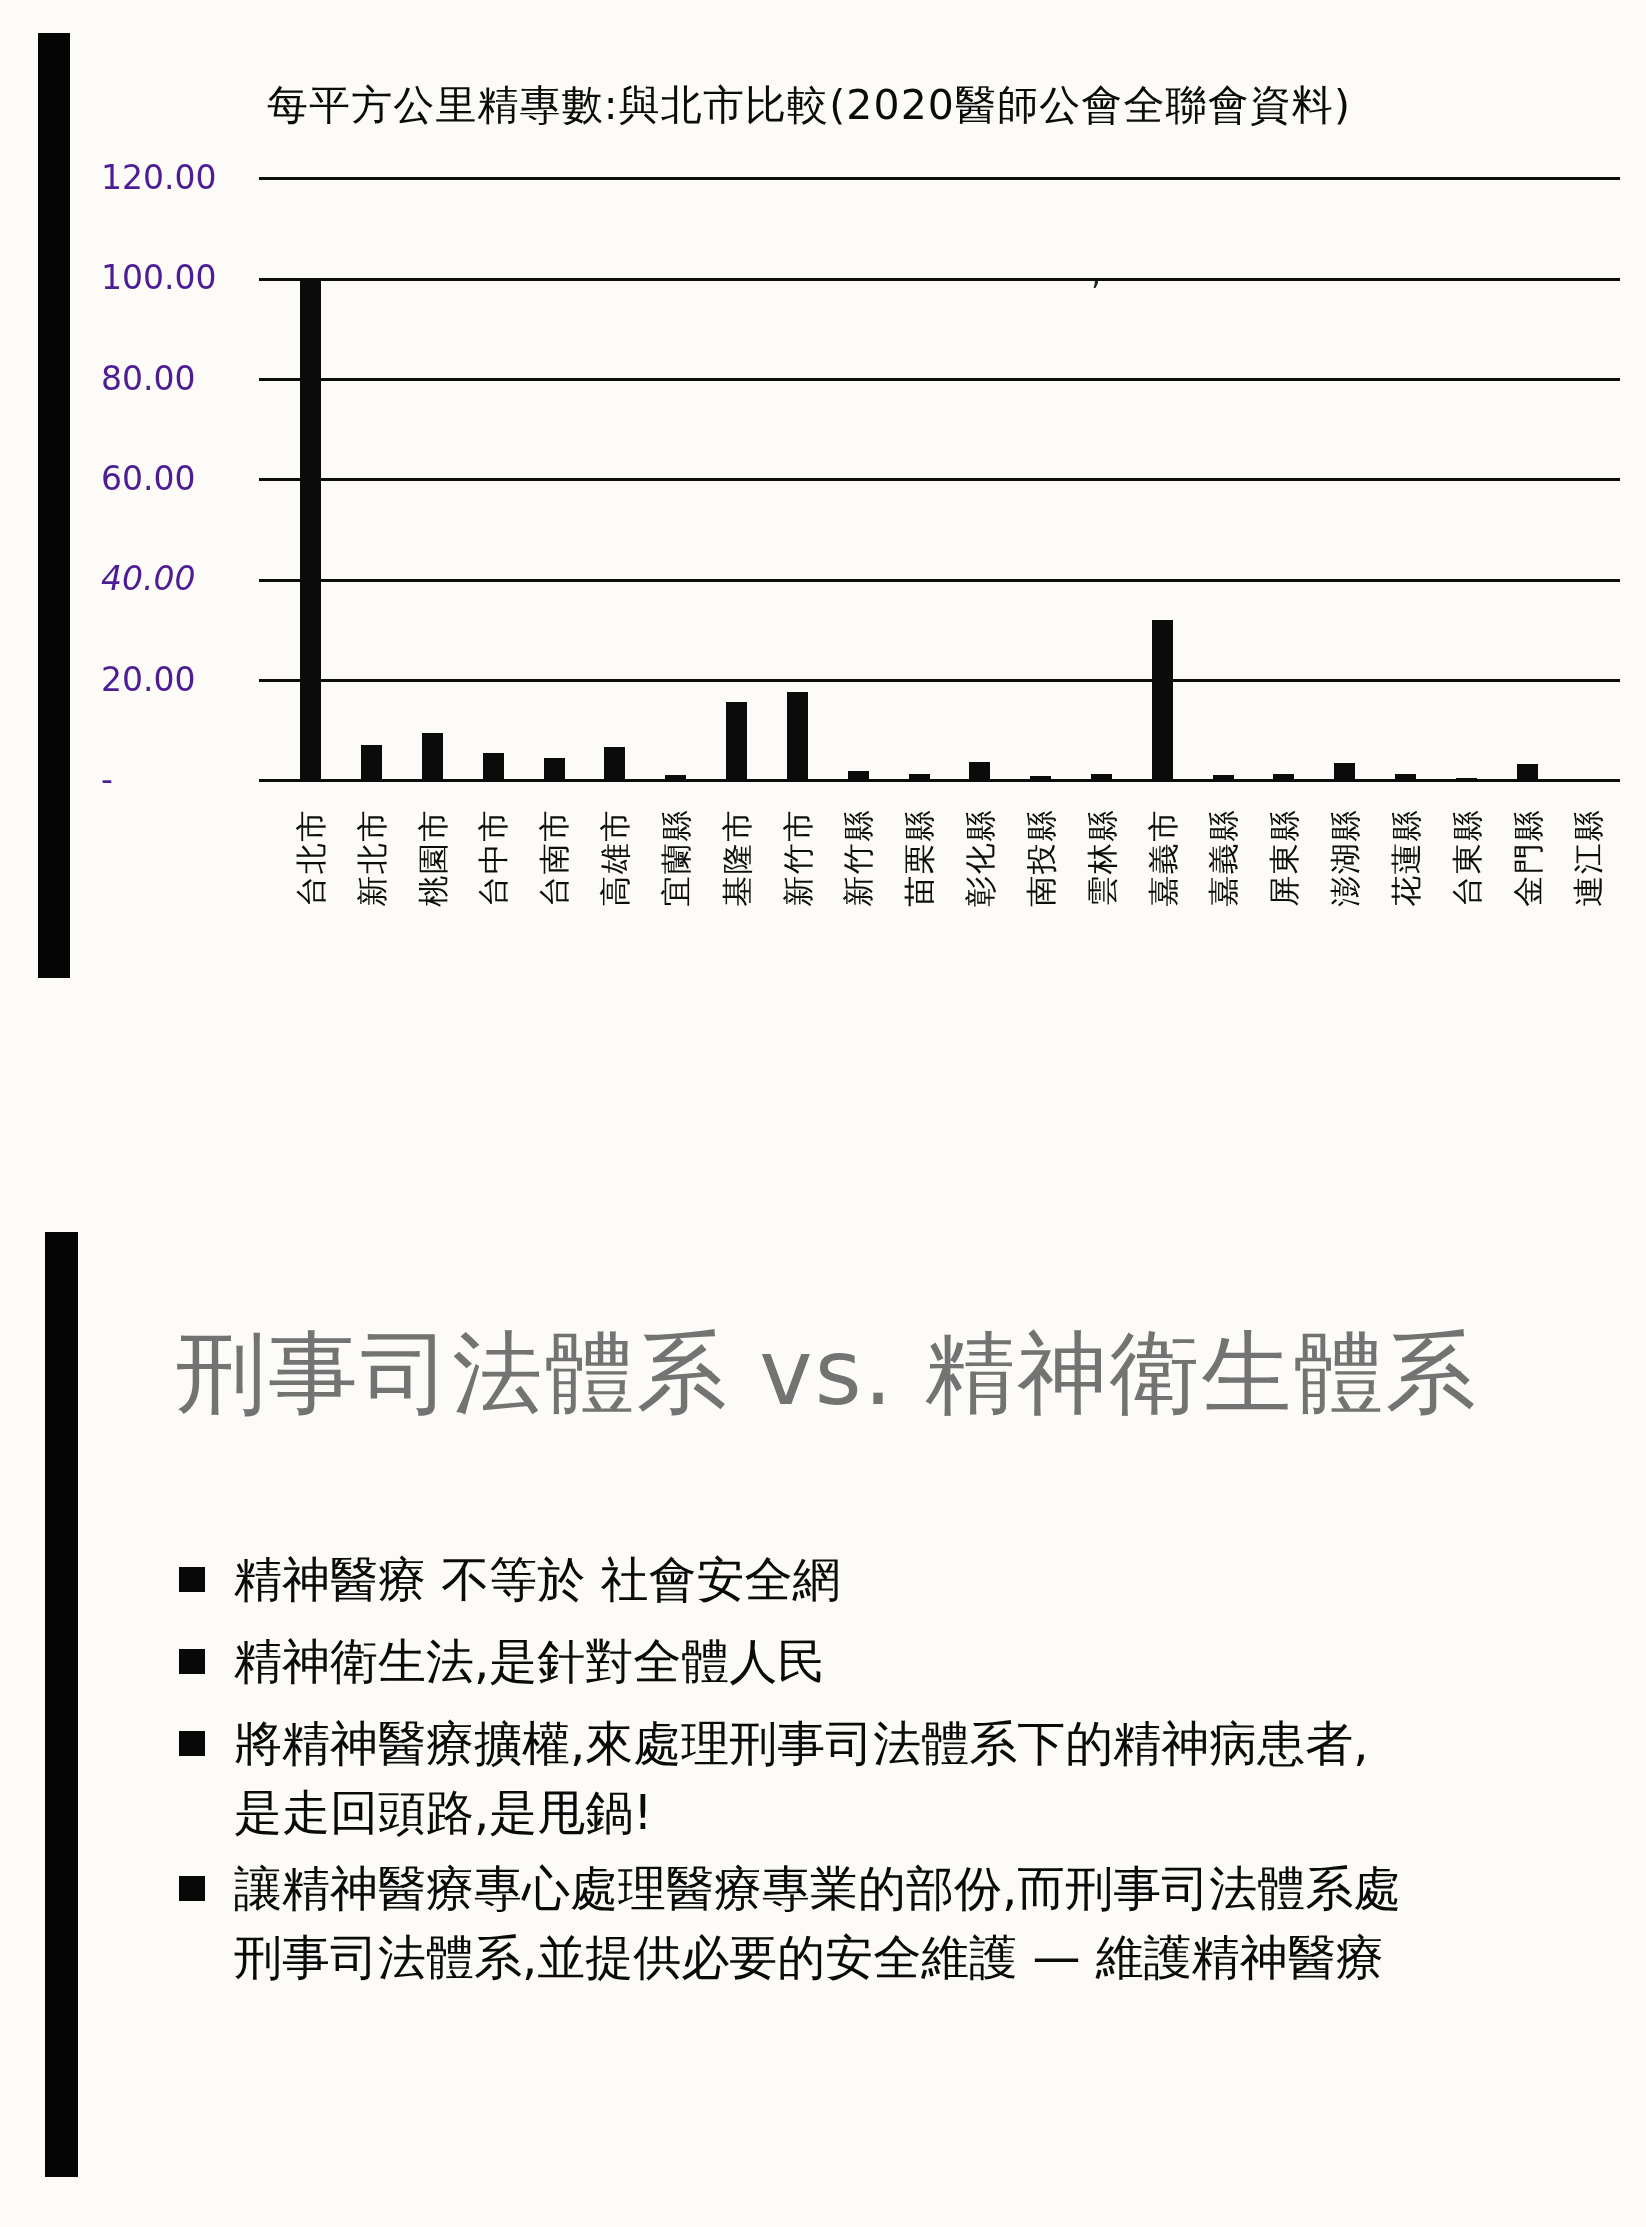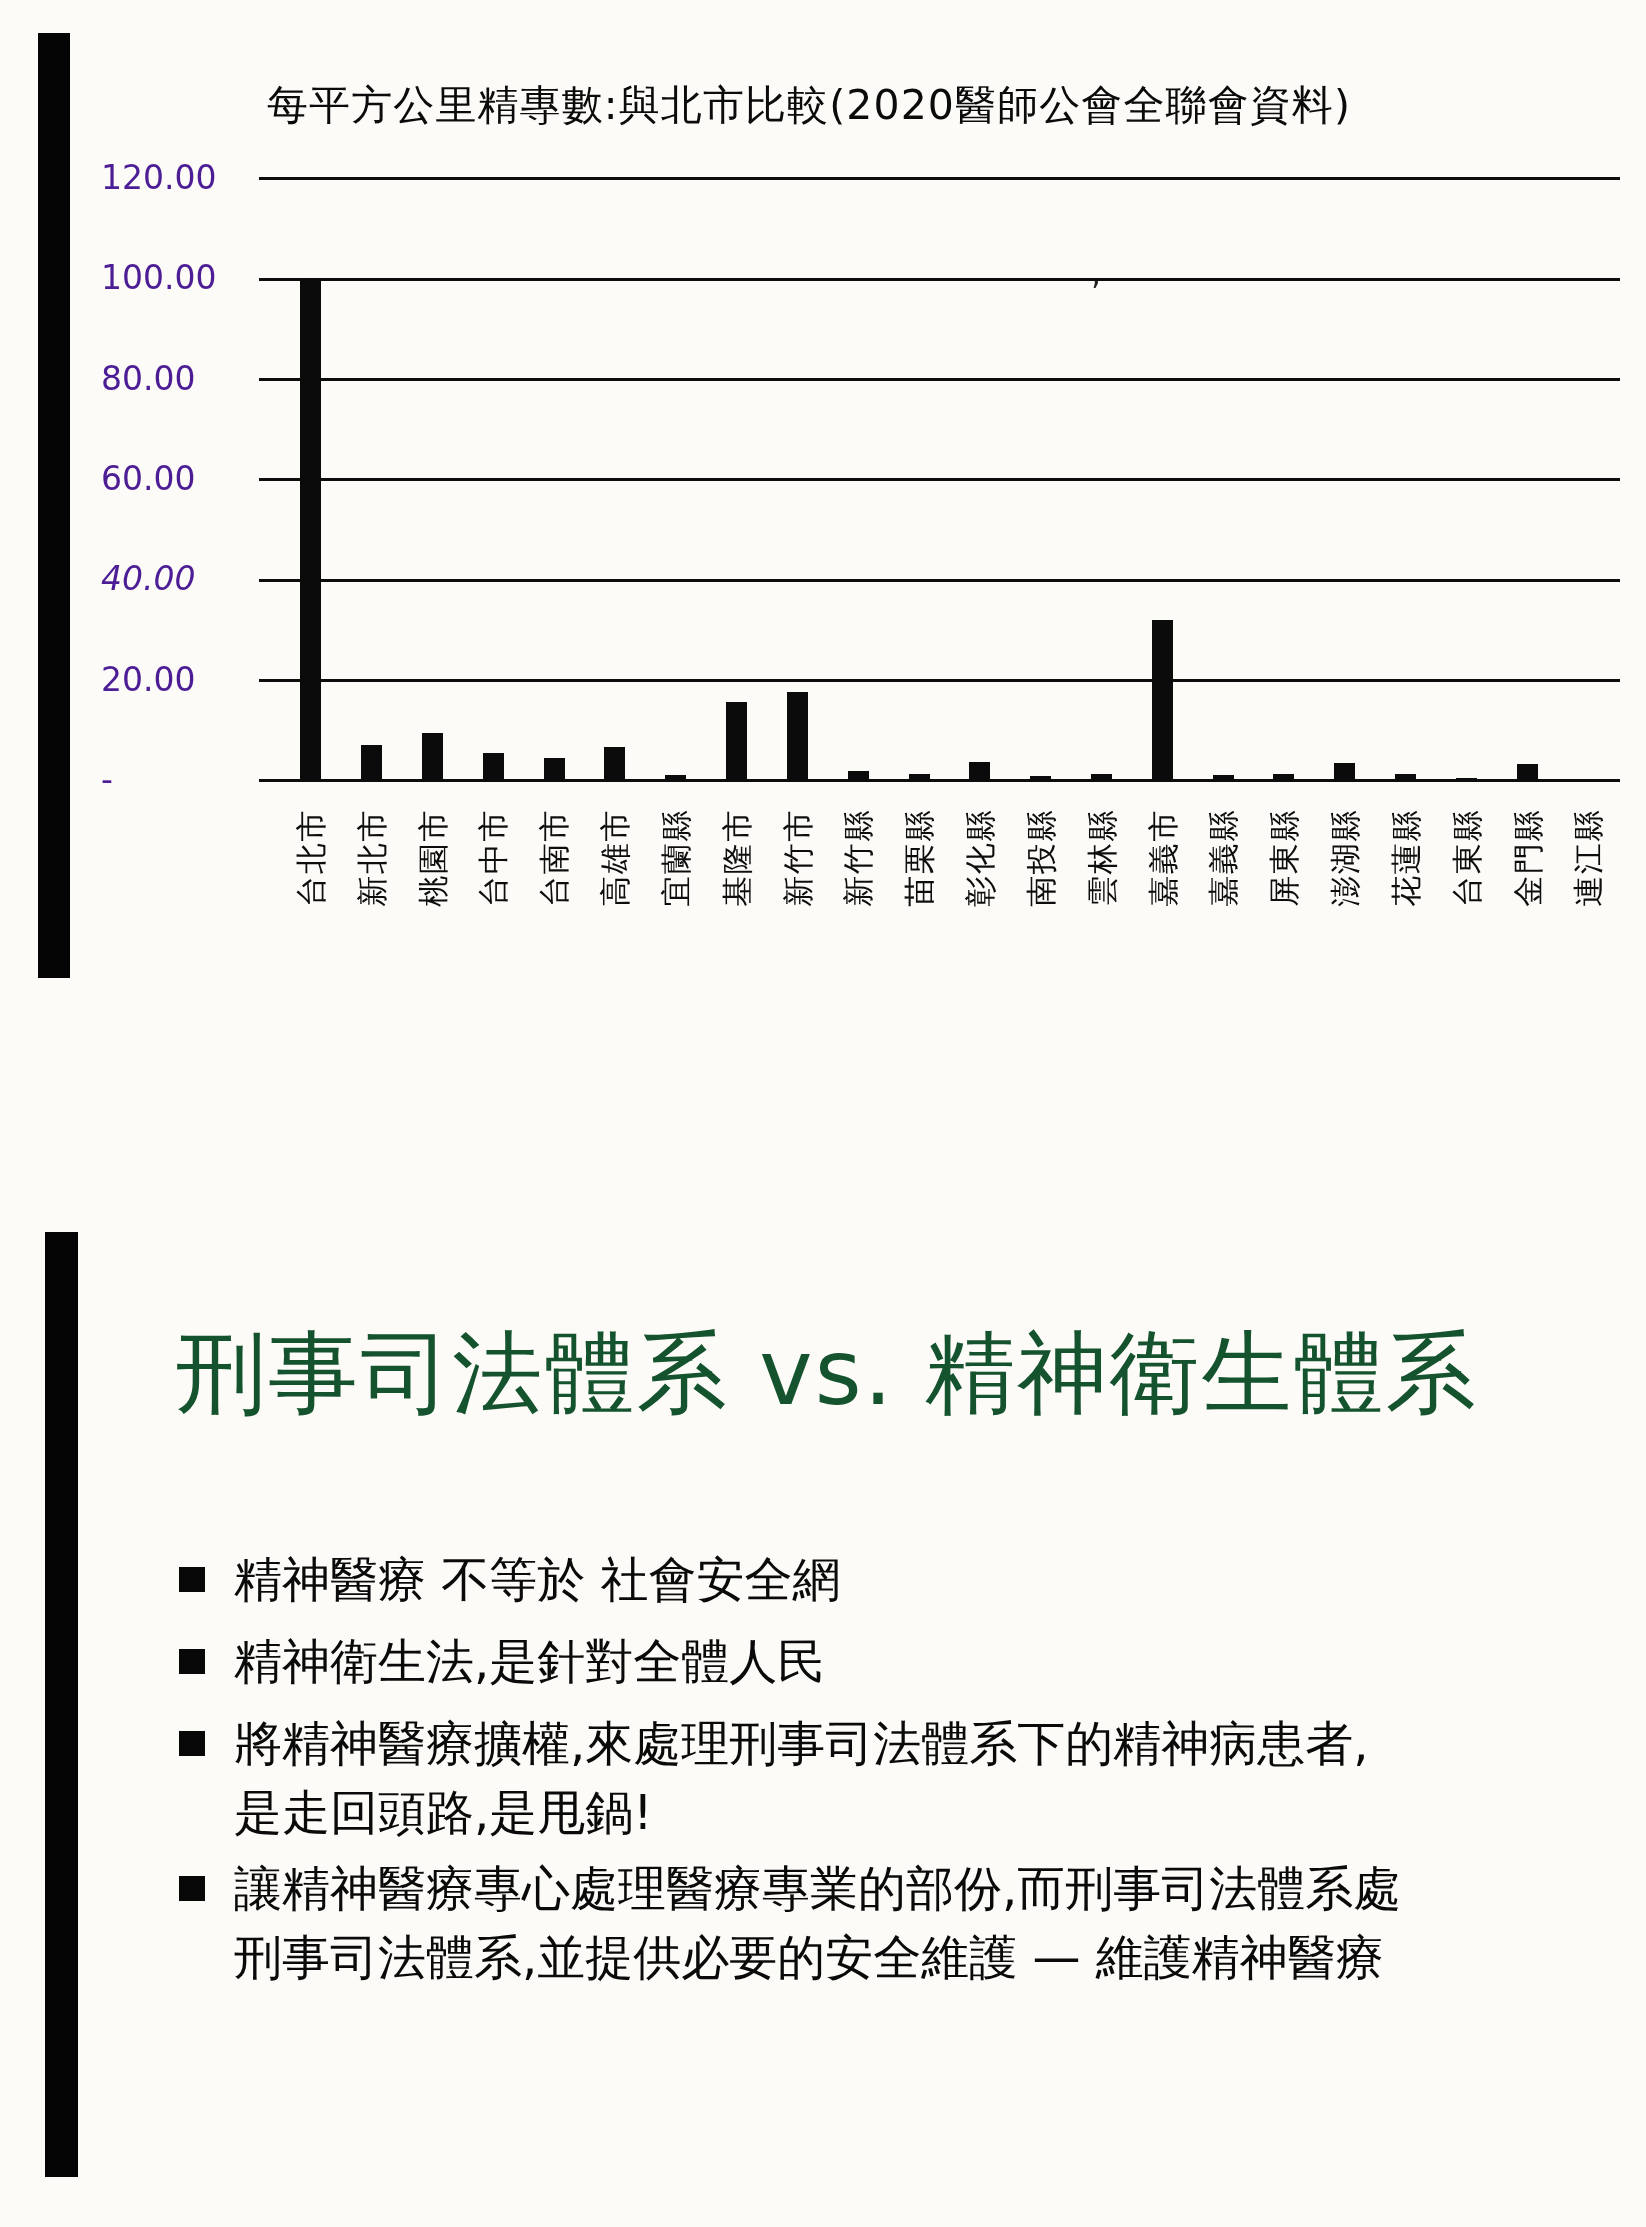--- a/index.html
+++ b/index.html
@@ -23,21 +23,21 @@
   .bar{position:absolute;background:#0b0b0b;}
   .xlabel{
     position:absolute;width:175px;height:32px;line-height:32px;
     font-size:31px;letter-spacing:1.6px;text-align:right;white-space:nowrap;
     transform:rotate(-90deg);transform-origin:0 0;color:#0d0d0d;
   }
   .scan-artifact{position:absolute;font-size:30px;color:#222;}
   
   .slide2-title{
     position:absolute;left:176px;top:1313px;width:1375px;
-    font-size:90px;letter-spacing:2.1px;white-space:nowrap;color:#14532d;
+    font-size:90px;letter-spacing:2.1px;white-space:nowrap;color:#737373;
   }
   .bullet{position:absolute;left:175px;width:1396px;}
   .bullet .marker{
     position:absolute;left:4.2px;top:22px;width:25.4px;height:25.4px;background:#080808;
   }
   .bullet .btext{
     margin-left:59px;font-size:48px;line-height:69px;color:#0a0a0a;
   }
   .bullet .btext b{font-weight:400;}
 </style>

